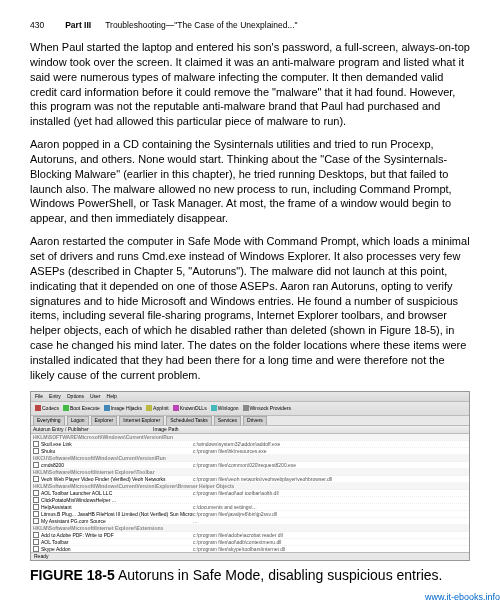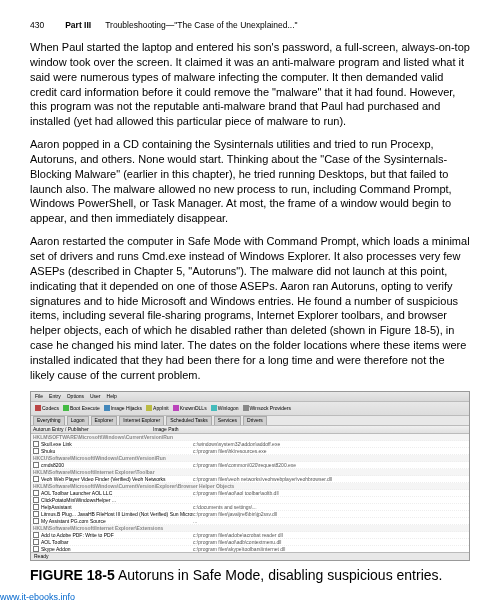--- a/index.html
+++ b/index.html
@@ -99,21 +99,21 @@
     }
     .figure-caption {
       font-size: 14px;
       margin-top: 2px;
     }
     .figure-caption .fig-label { font-weight: bold; }
     .footer-link {
       position: absolute;
       bottom: 8px;
       left: 0; right: 0;
-      text-align: left;
+      text-align: right;
       font-size: 9px;
       color: #0066cc;
     }
   </style>
 </head>
 <body>
 
 <div class="header">
   <span class="page-num">430</span>
   <span class="part-label">Part III</span>

